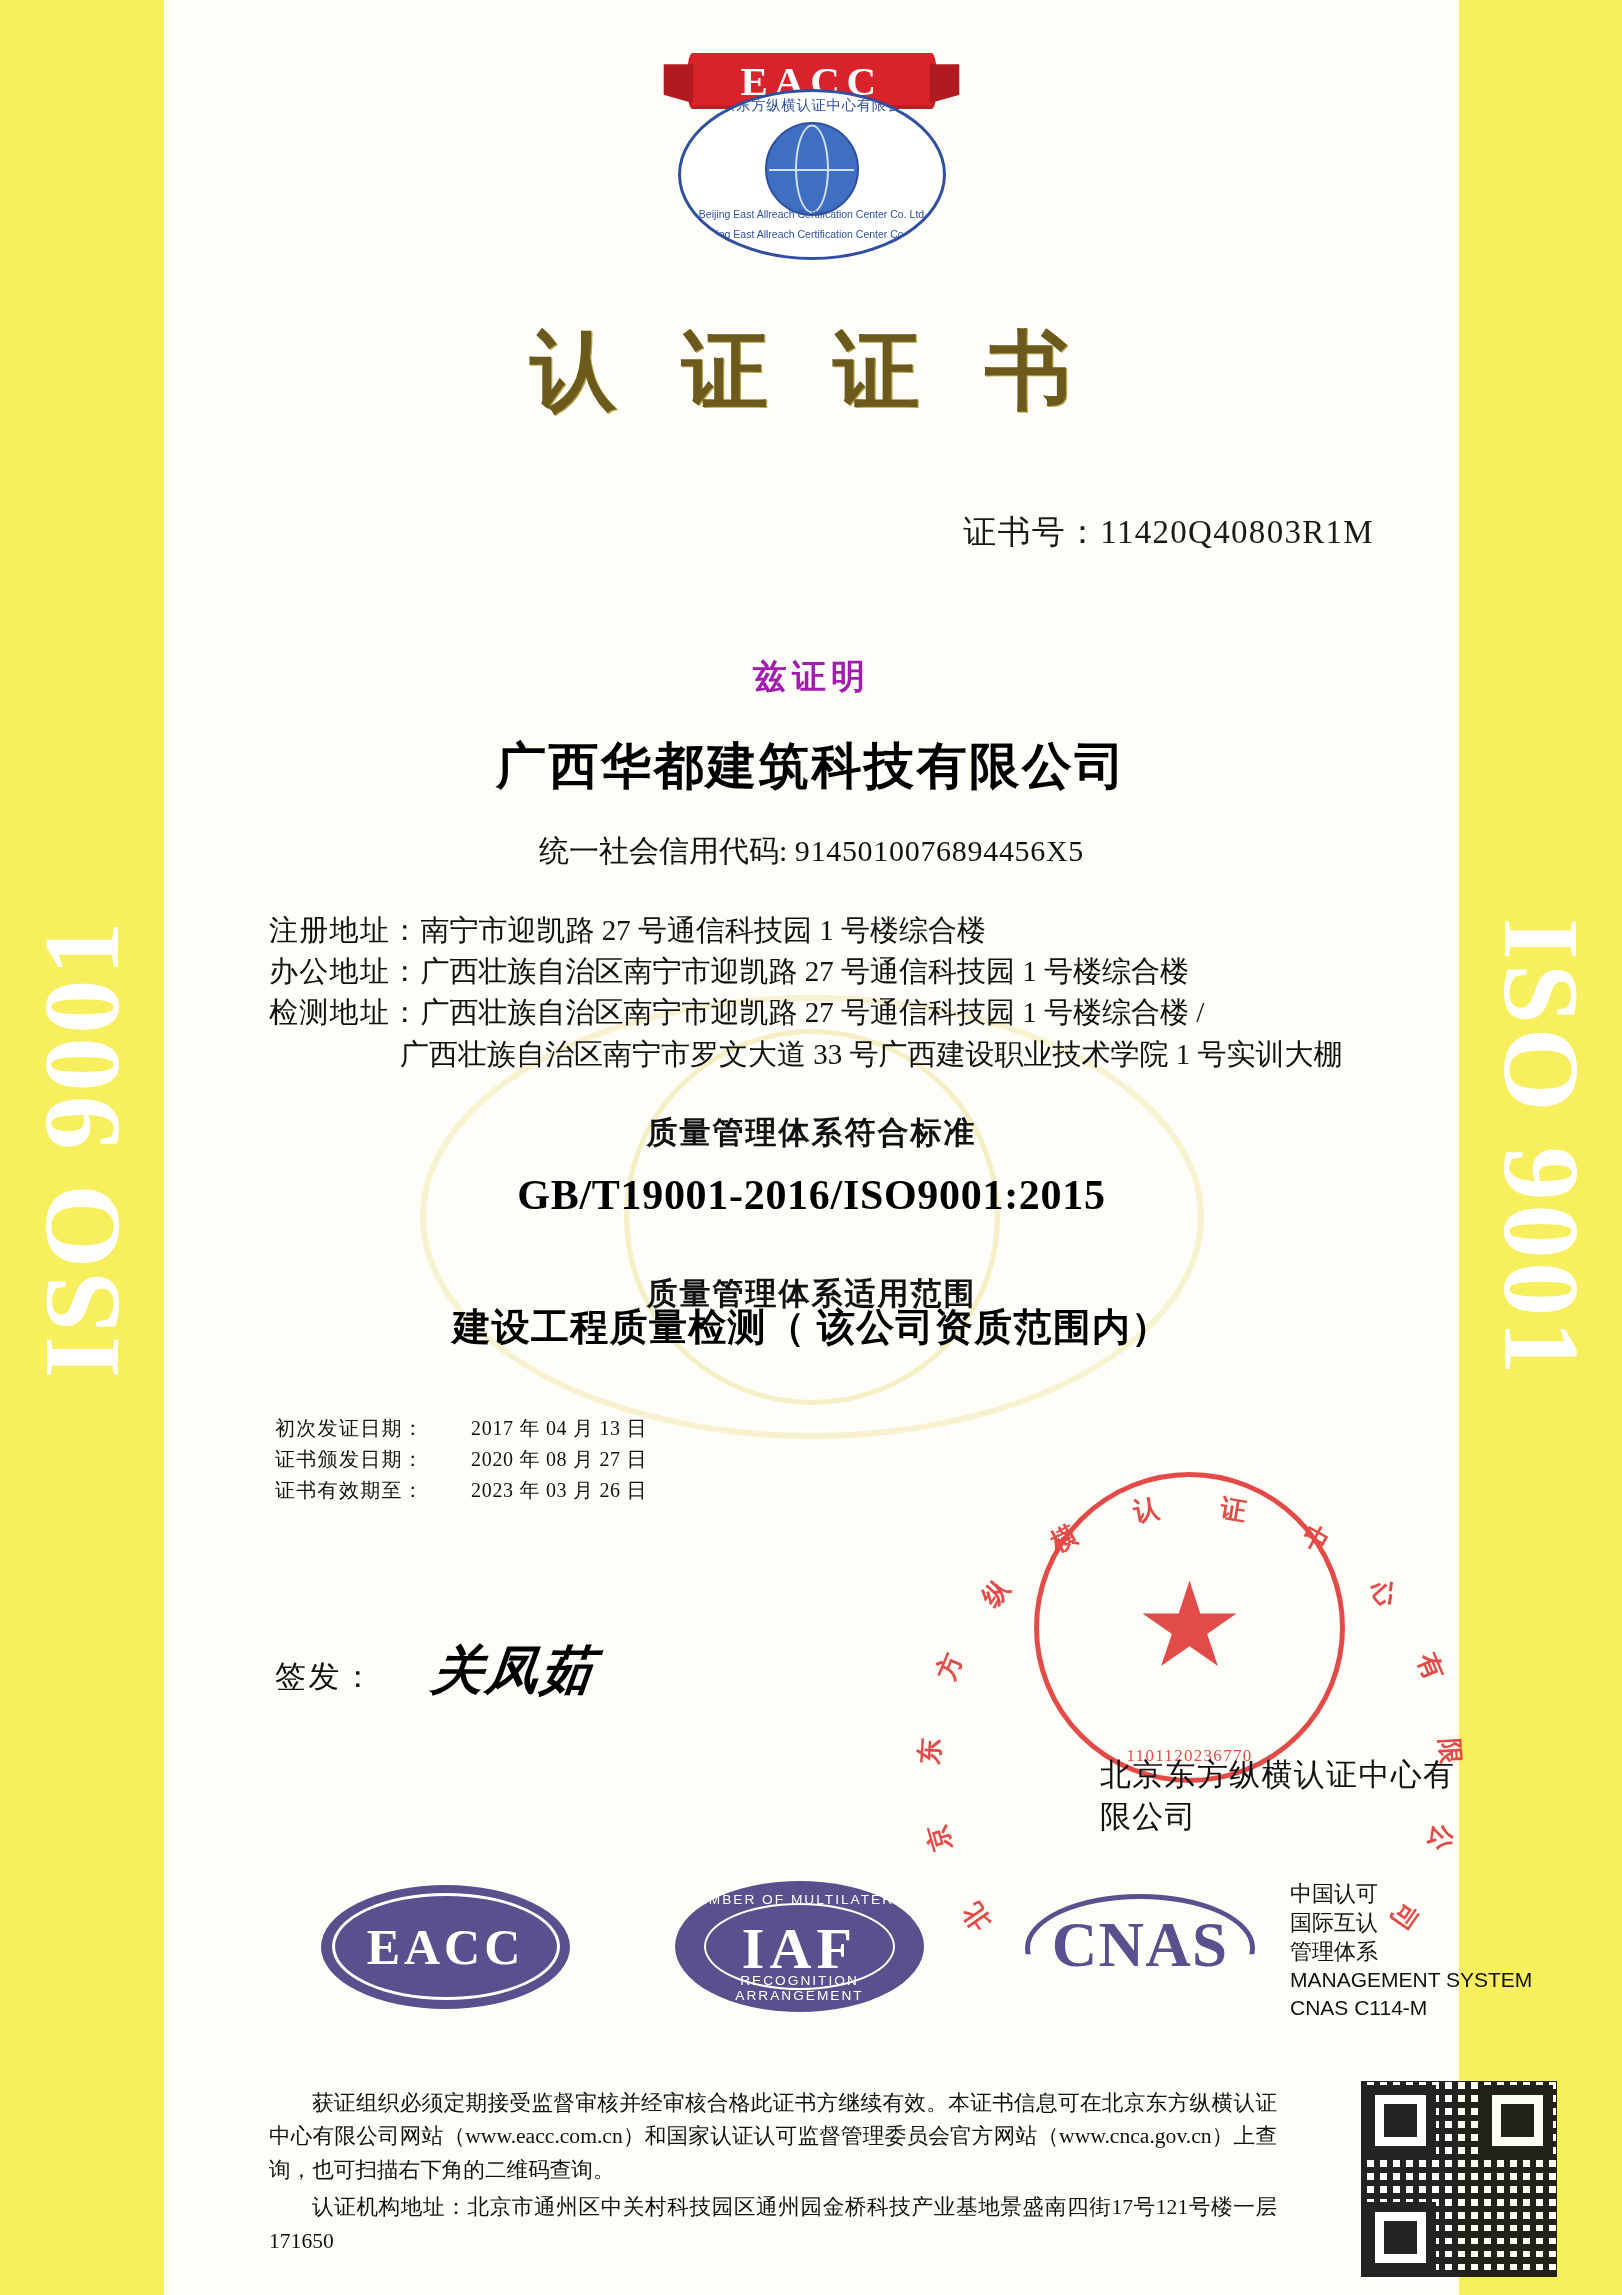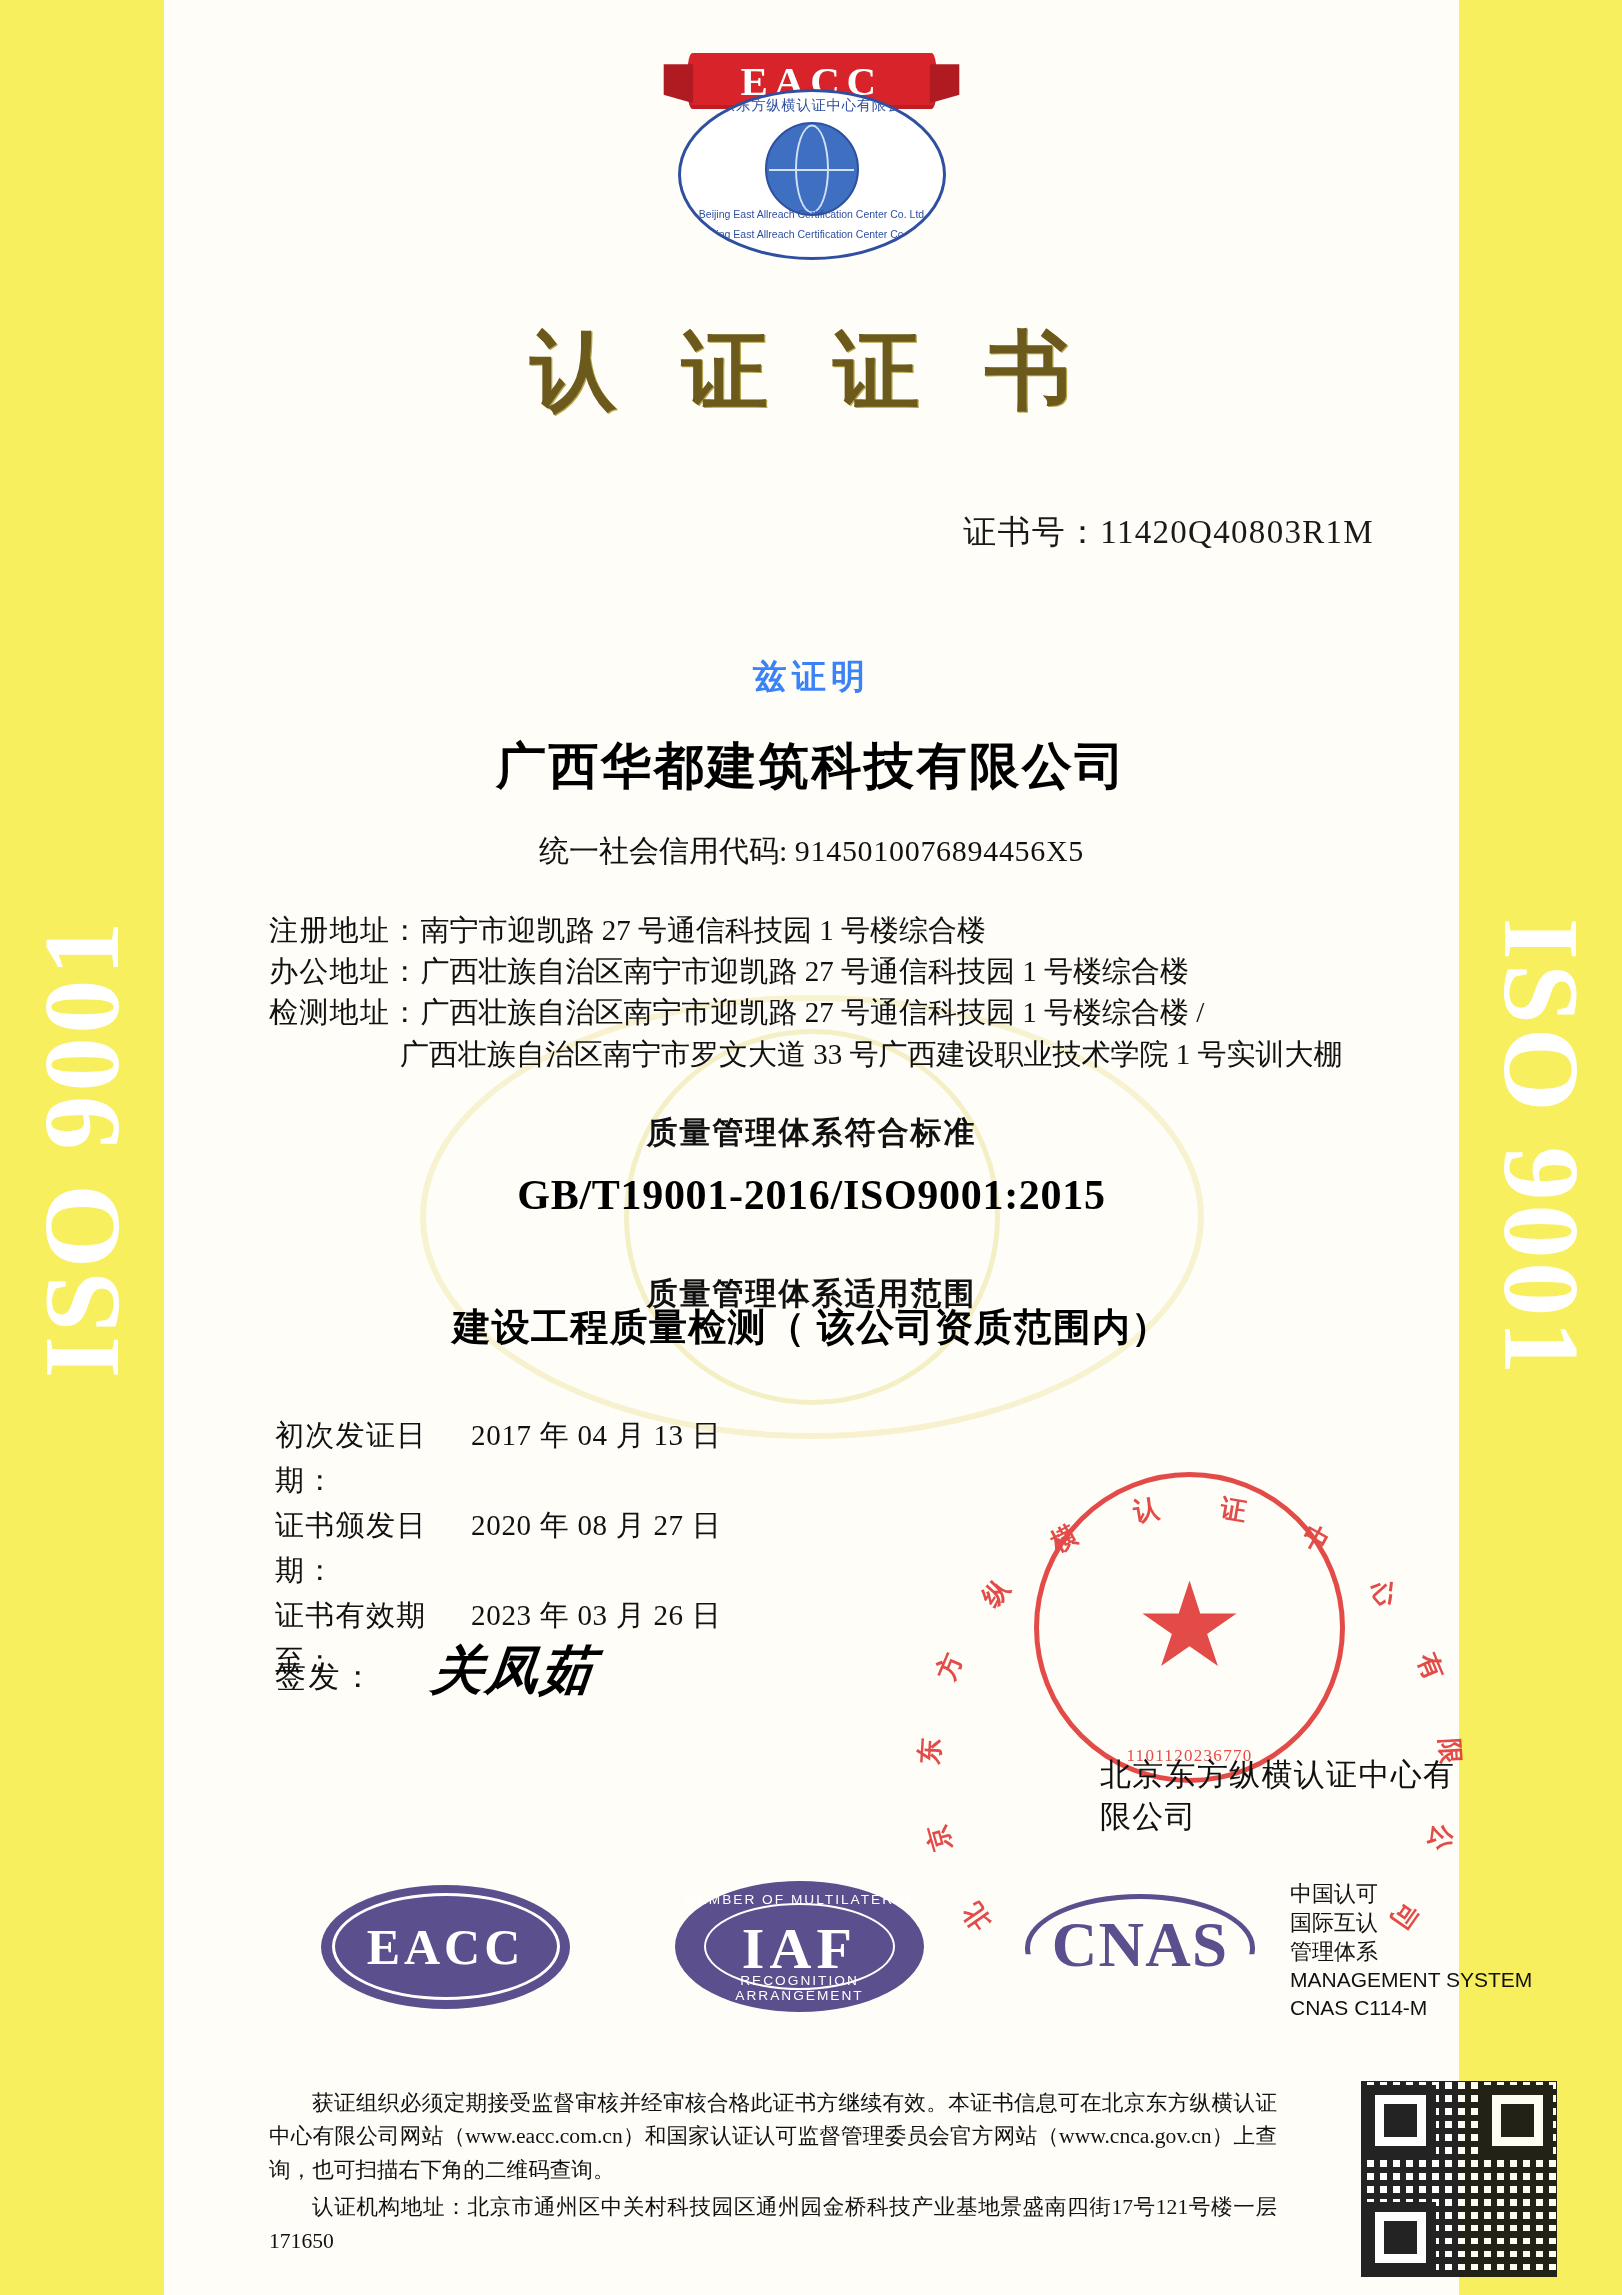--- a/index.html
+++ b/index.html
@@ -215,21 +215,21 @@
 
   .hereby {
     position: absolute;
     top: 654px;
     left: 0;
     right: 0;
     text-align: center;
     font-size: 34px;
     font-weight: bold;
     letter-spacing: 5.2px;
-    color: #3b82f6;
+    color: #a21caf;
   }
 
   .company {
     position: absolute;
     top: 733px;
     left: 0;
     right: 0;
     text-align: center;
     font-size: 50px;
     font-weight: bold;
@@ -311,21 +311,21 @@
 
   
   .dates {
     position: absolute;
     top: 1413px;
     left: 111px;
   }
   .date-row {
     display: flex;
     align-items: baseline;
-    font-size: 29px;
+    font-size: 20px;
     color: #111;
     line-height: 1.55;
     font-family: Liberation Serif, serif;
   }
   .date-row .dlabel { width: 196px; letter-spacing: 1.3px; }
   .date-row .dvalue { letter-spacing: 0.7px; }
 
   
   .sign-label {
     position: absolute;

